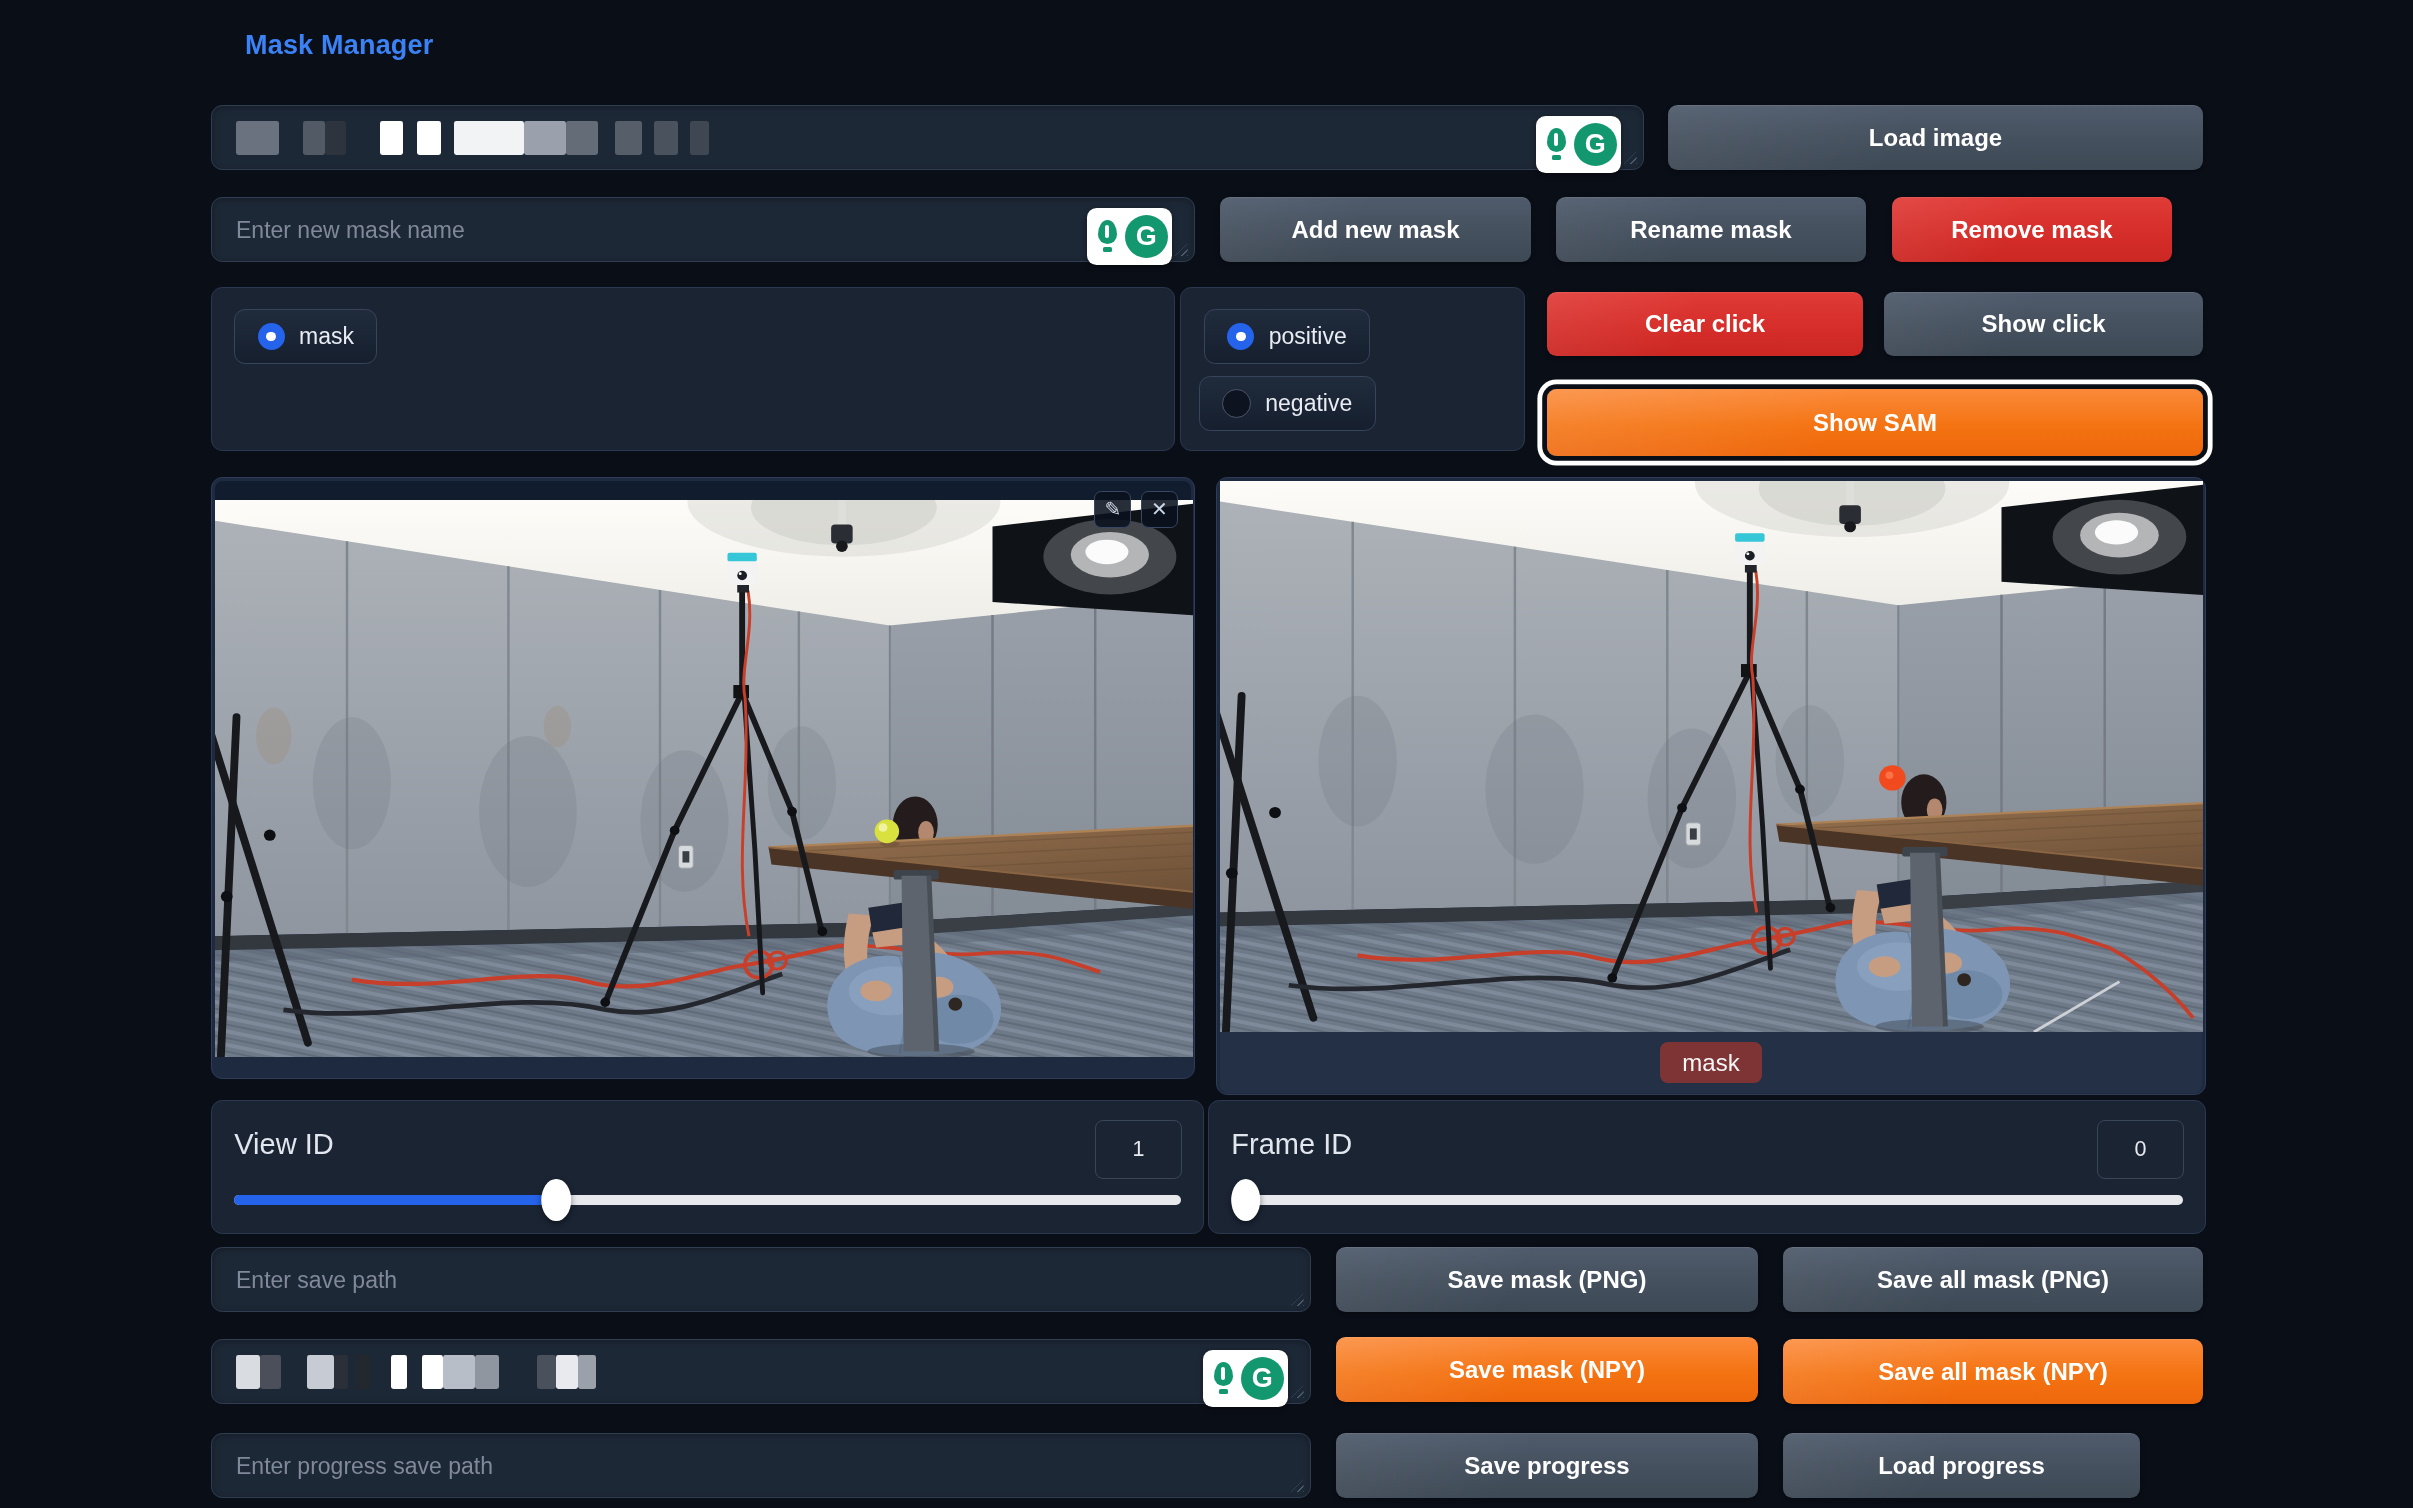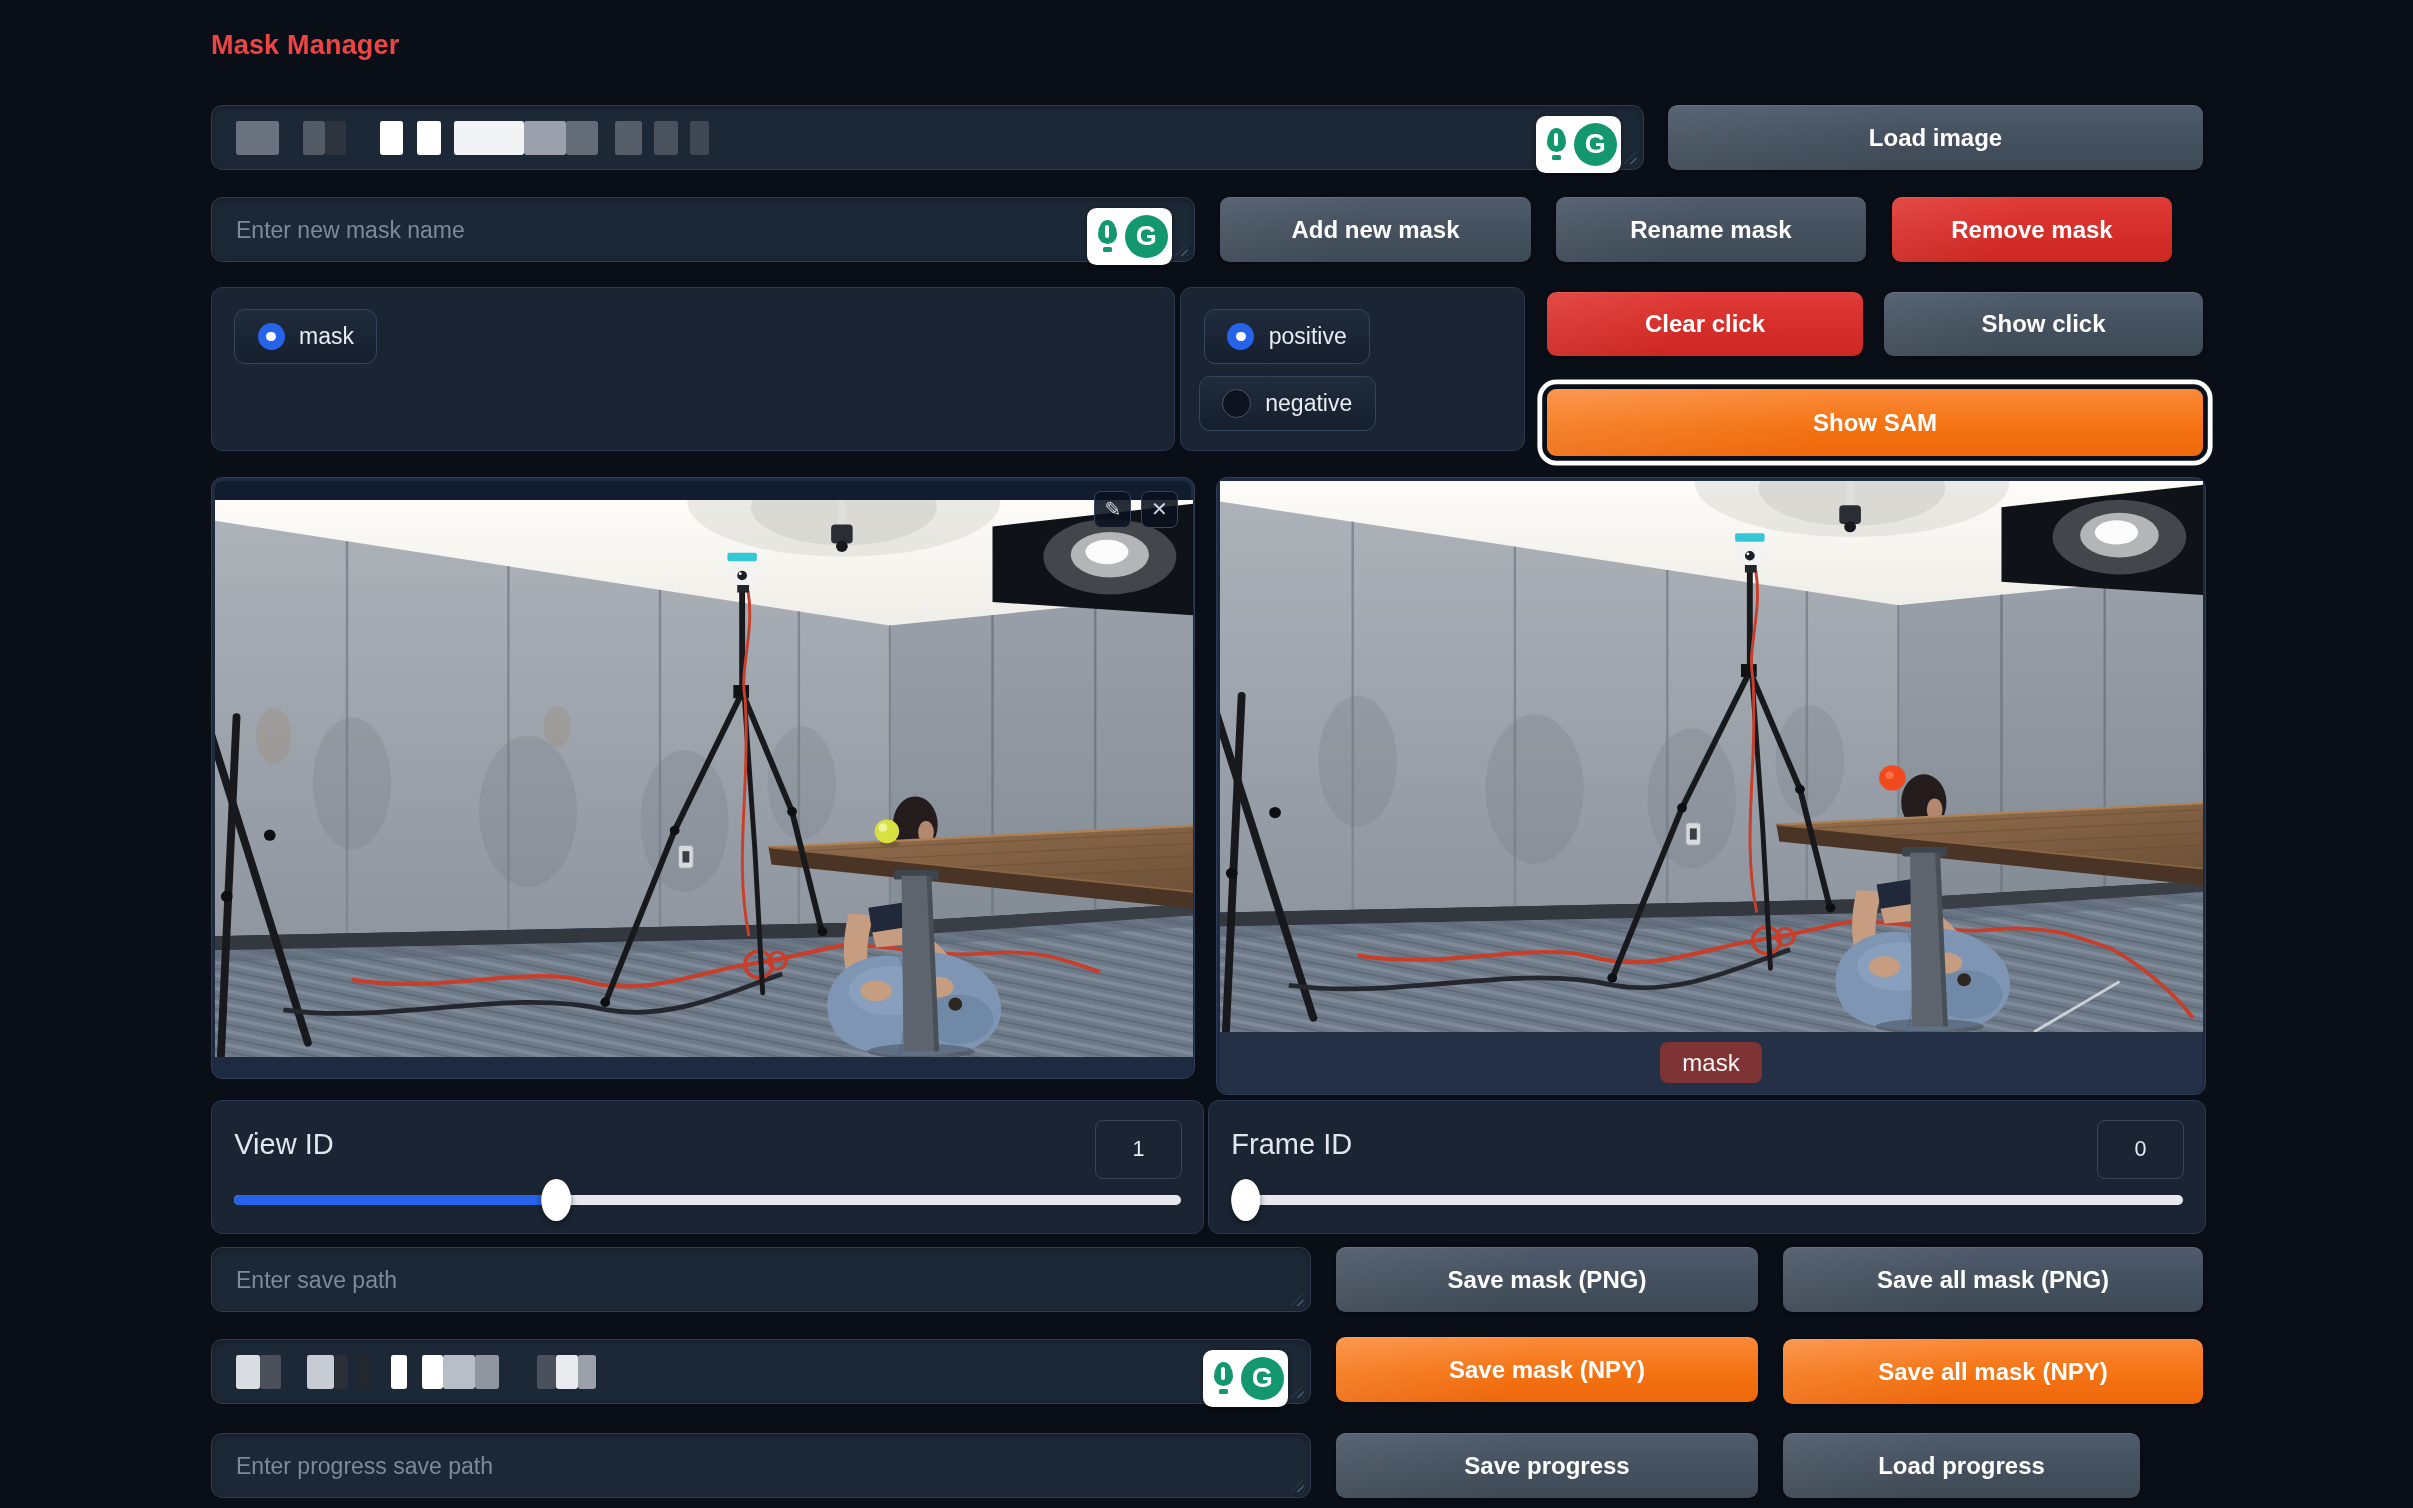--- a/index.html
+++ b/index.html
@@ -1,19 +1,19 @@
 <!DOCTYPE html>
 <html style="font-size:12.8px"><head>
 <meta charset="utf-8">
 <style>
   html,body{margin:0;padding:0;background:#0a0e17;}
   body{width:2413px;height:1508px;position:relative;overflow:hidden;
        font-family:"Liberation Sans","DejaVu Sans",sans-serif;color:#e7eaf0;}
   .abs{position:absolute;box-sizing:border-box;}
-  .title{font-size:27px;font-weight:700;color:#ef4444;letter-spacing:0.2px;}
+  .title{font-size:27px;font-weight:700;color:#3b82f6;letter-spacing:0.2px;margin-left:34px;}
   
   .ta{background:#1d2836;border:0.8px solid #303d52;border-radius:11.2px;
       box-shadow:inset 0 1.6px 6.4px rgba(0,0,0,.30);padding:19px 24px;}
   .ta .ph{color:#808999;font-size:23px;}
   .ta .rsz{position:absolute;right:6.4px;bottom:4.8px;width:12.8px;height:12.8px;
       background:repeating-linear-gradient(135deg,transparent 0 3.2px,#5a6478 3.2px 4.8px);
       clip-path:polygon(100% 0,100% 100%,0 100%);opacity:.8;}
   .redacts{display:flex;align-items:center;height:100%;}
   .redacts span{display:inline-block;height:34px;border-radius:2.4px;}
   

